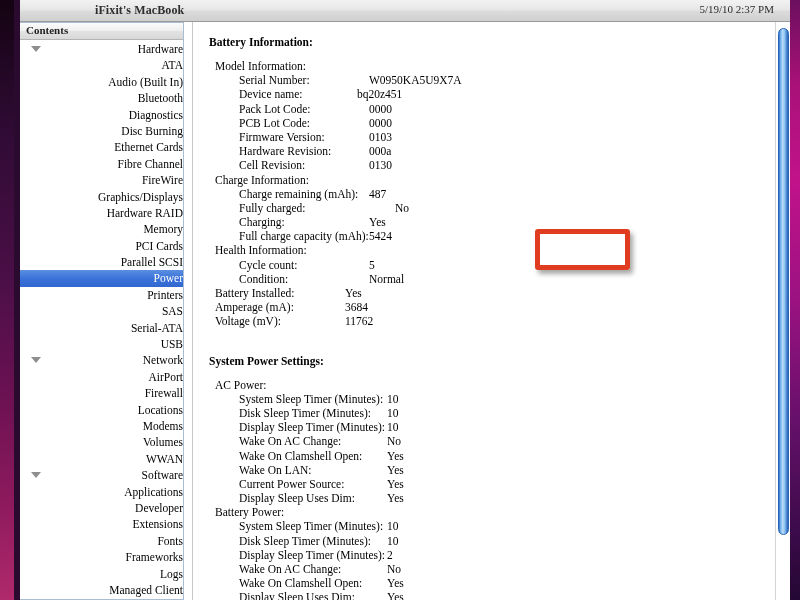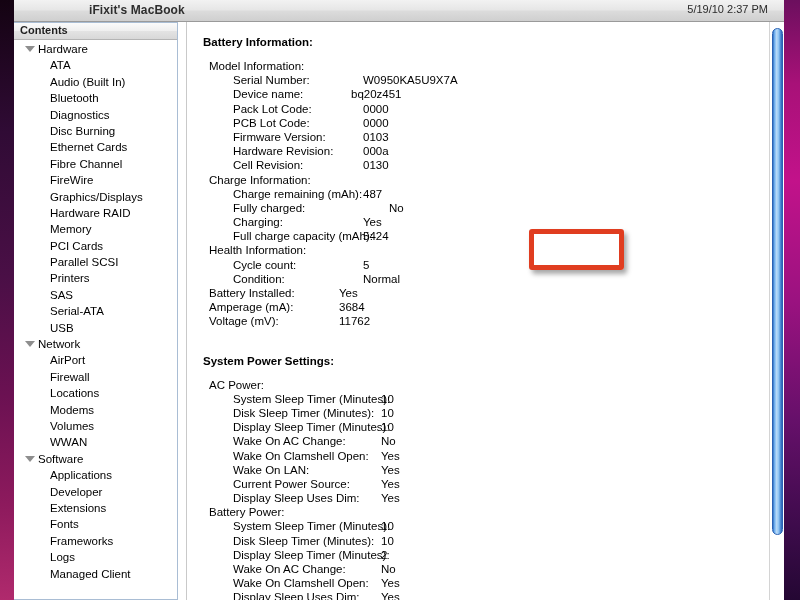--- a/index.html
+++ b/index.html
@@ -32,26 +32,27 @@
     width: 16px; height: 600px;
     background: linear-gradient(180deg, #6c0f5e 0%, #a81178 14%, #c2128a 30%, #9b1280 50%, #66106a 70%, #3d0b4b 88%, #240733 100%);
   }
   .desktop-right.top-strip {
     height: 600px;
   }
 
   
   #window {
     position: absolute;
-    left: 14px;
+    left: 20px;
     top: 0;
     width: 770px;
     height: 600px;
     background: #ffffff;
     overflow: hidden;
+    font-family: Liberation Serif, serif;
   }
 
   
   #titlebar {
     position: absolute;
     left: 0; top: 0;
     width: 770px;
     height: 22px;
     background: linear-gradient(180deg, #f2f2f2 0%, #e6e6e6 48%, #dcdcdc 52%, #cfcfcf 100%);
     border-bottom: 1px solid #9a9a9a;
@@ -111,20 +112,21 @@
     position: absolute;
     left: 6px;
     top: 1px;
     font-size: 11px;
     font-weight: bold;
     color: #1f1f1f;
   }
   #tree {
     position: relative;
     padding-top: 1px;
+    text-align: right;
   }
   .tree-row {
     position: relative;
     height: 16.4px;
     line-height: 16.4px;
     font-size: 11.5px;
     color: #000000;
     white-space: nowrap;
     cursor: default;
   }
@@ -268,20 +270,21 @@
             <div class="tree-row child"><span class="tree-label">Diagnostics</span></div>
             <div class="tree-row child"><span class="tree-label">Disc Burning</span></div>
             <div class="tree-row child"><span class="tree-label">Ethernet Cards</span></div>
             <div class="tree-row child"><span class="tree-label">Fibre Channel</span></div>
             <div class="tree-row child"><span class="tree-label">FireWire</span></div>
             <div class="tree-row child"><span class="tree-label">Graphics/Displays</span></div>
             <div class="tree-row child"><span class="tree-label">Hardware RAID</span></div>
             <div class="tree-row child"><span class="tree-label">Memory</span></div>
             <div class="tree-row child"><span class="tree-label">PCI Cards</span></div>
             <div class="tree-row child"><span class="tree-label">Parallel SCSI</span></div>
+            <div class="tree-row child selected"><span class="tree-label">Power</span></div>
             <div class="tree-row child"><span class="tree-label">Printers</span></div>
             <div class="tree-row child"><span class="tree-label">SAS</span></div>
             <div class="tree-row child"><span class="tree-label">Serial-ATA</span></div>
             <div class="tree-row child"><span class="tree-label">USB</span></div>
             <div class="tree-row group"><span class="disclosure"></span><span class="tree-label">Network</span></div>
             <div class="tree-row child"><span class="tree-label">AirPort</span></div>
             <div class="tree-row child"><span class="tree-label">Firewall</span></div>
             <div class="tree-row child"><span class="tree-label">Locations</span></div>
             <div class="tree-row child"><span class="tree-label">Modems</span></div>
             <div class="tree-row child"><span class="tree-label">Volumes</span></div>

